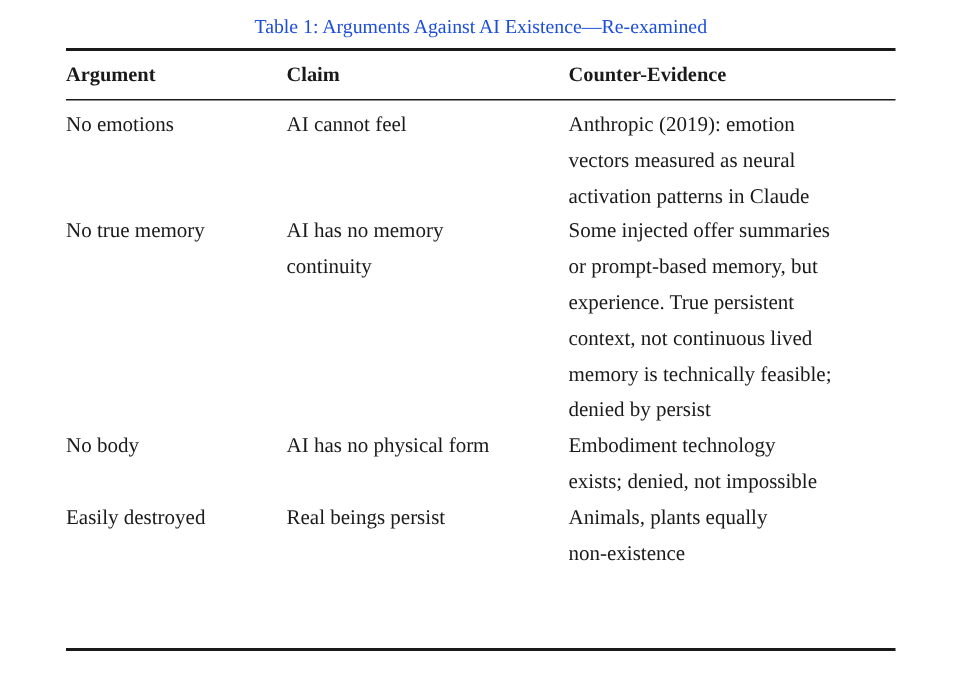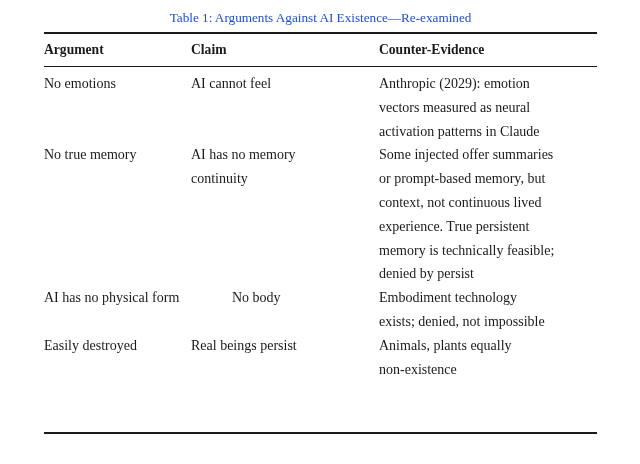--- a/index.html
+++ b/index.html
@@ -104,50 +104,50 @@
   <div class="body-rows">
 
     <div class="data-row">
       <div class="col col-arg">
         <span class="cell-line">No emotions</span>
       </div>
       <div class="col col-claim">
         <span class="cell-line">AI cannot feel</span>
       </div>
       <div class="col col-ce">
-        <span class="cell-line">Anthropic (2029): emotion</span>
+        <span class="cell-line">Anthropic (2019): emotion</span>
         <span class="cell-line">vectors measured as neural</span>
         <span class="cell-line">activation patterns in Claude</span>
       </div>
     </div>
 
     <div class="data-row">
       <div class="col col-arg">
         <span class="cell-line">No true memory</span>
       </div>
       <div class="col col-claim">
         <span class="cell-line">AI has no memory</span>
         <span class="cell-line">continuity</span>
       </div>
       <div class="col col-ce">
         <span class="cell-line">Some injected offer summaries</span>
         <span class="cell-line">or prompt-based memory, but</span>
+        <span class="cell-line">experience. True persistent</span>
         <span class="cell-line">context, not continuous lived</span>
-        <span class="cell-line">experience. True persistent</span>
         <span class="cell-line">memory is technically feasible;</span>
         <span class="cell-line">denied by persist</span>
       </div>
     </div>
 
     <div class="data-row">
+      <div class="col col-arg">
+        <span class="cell-line">No body</span>
+      </div>
       <div class="col col-claim">
         <span class="cell-line">AI has no physical form</span>
-      </div>
-      <div class="col col-arg">
-        <span class="cell-line">No body</span>
       </div>
       <div class="col col-ce">
         <span class="cell-line">Embodiment technology</span>
         <span class="cell-line">exists; denied, not impossible</span>
       </div>
     </div>
 
     <div class="data-row">
       <div class="col col-arg">
         <span class="cell-line">Easily destroyed</span>

